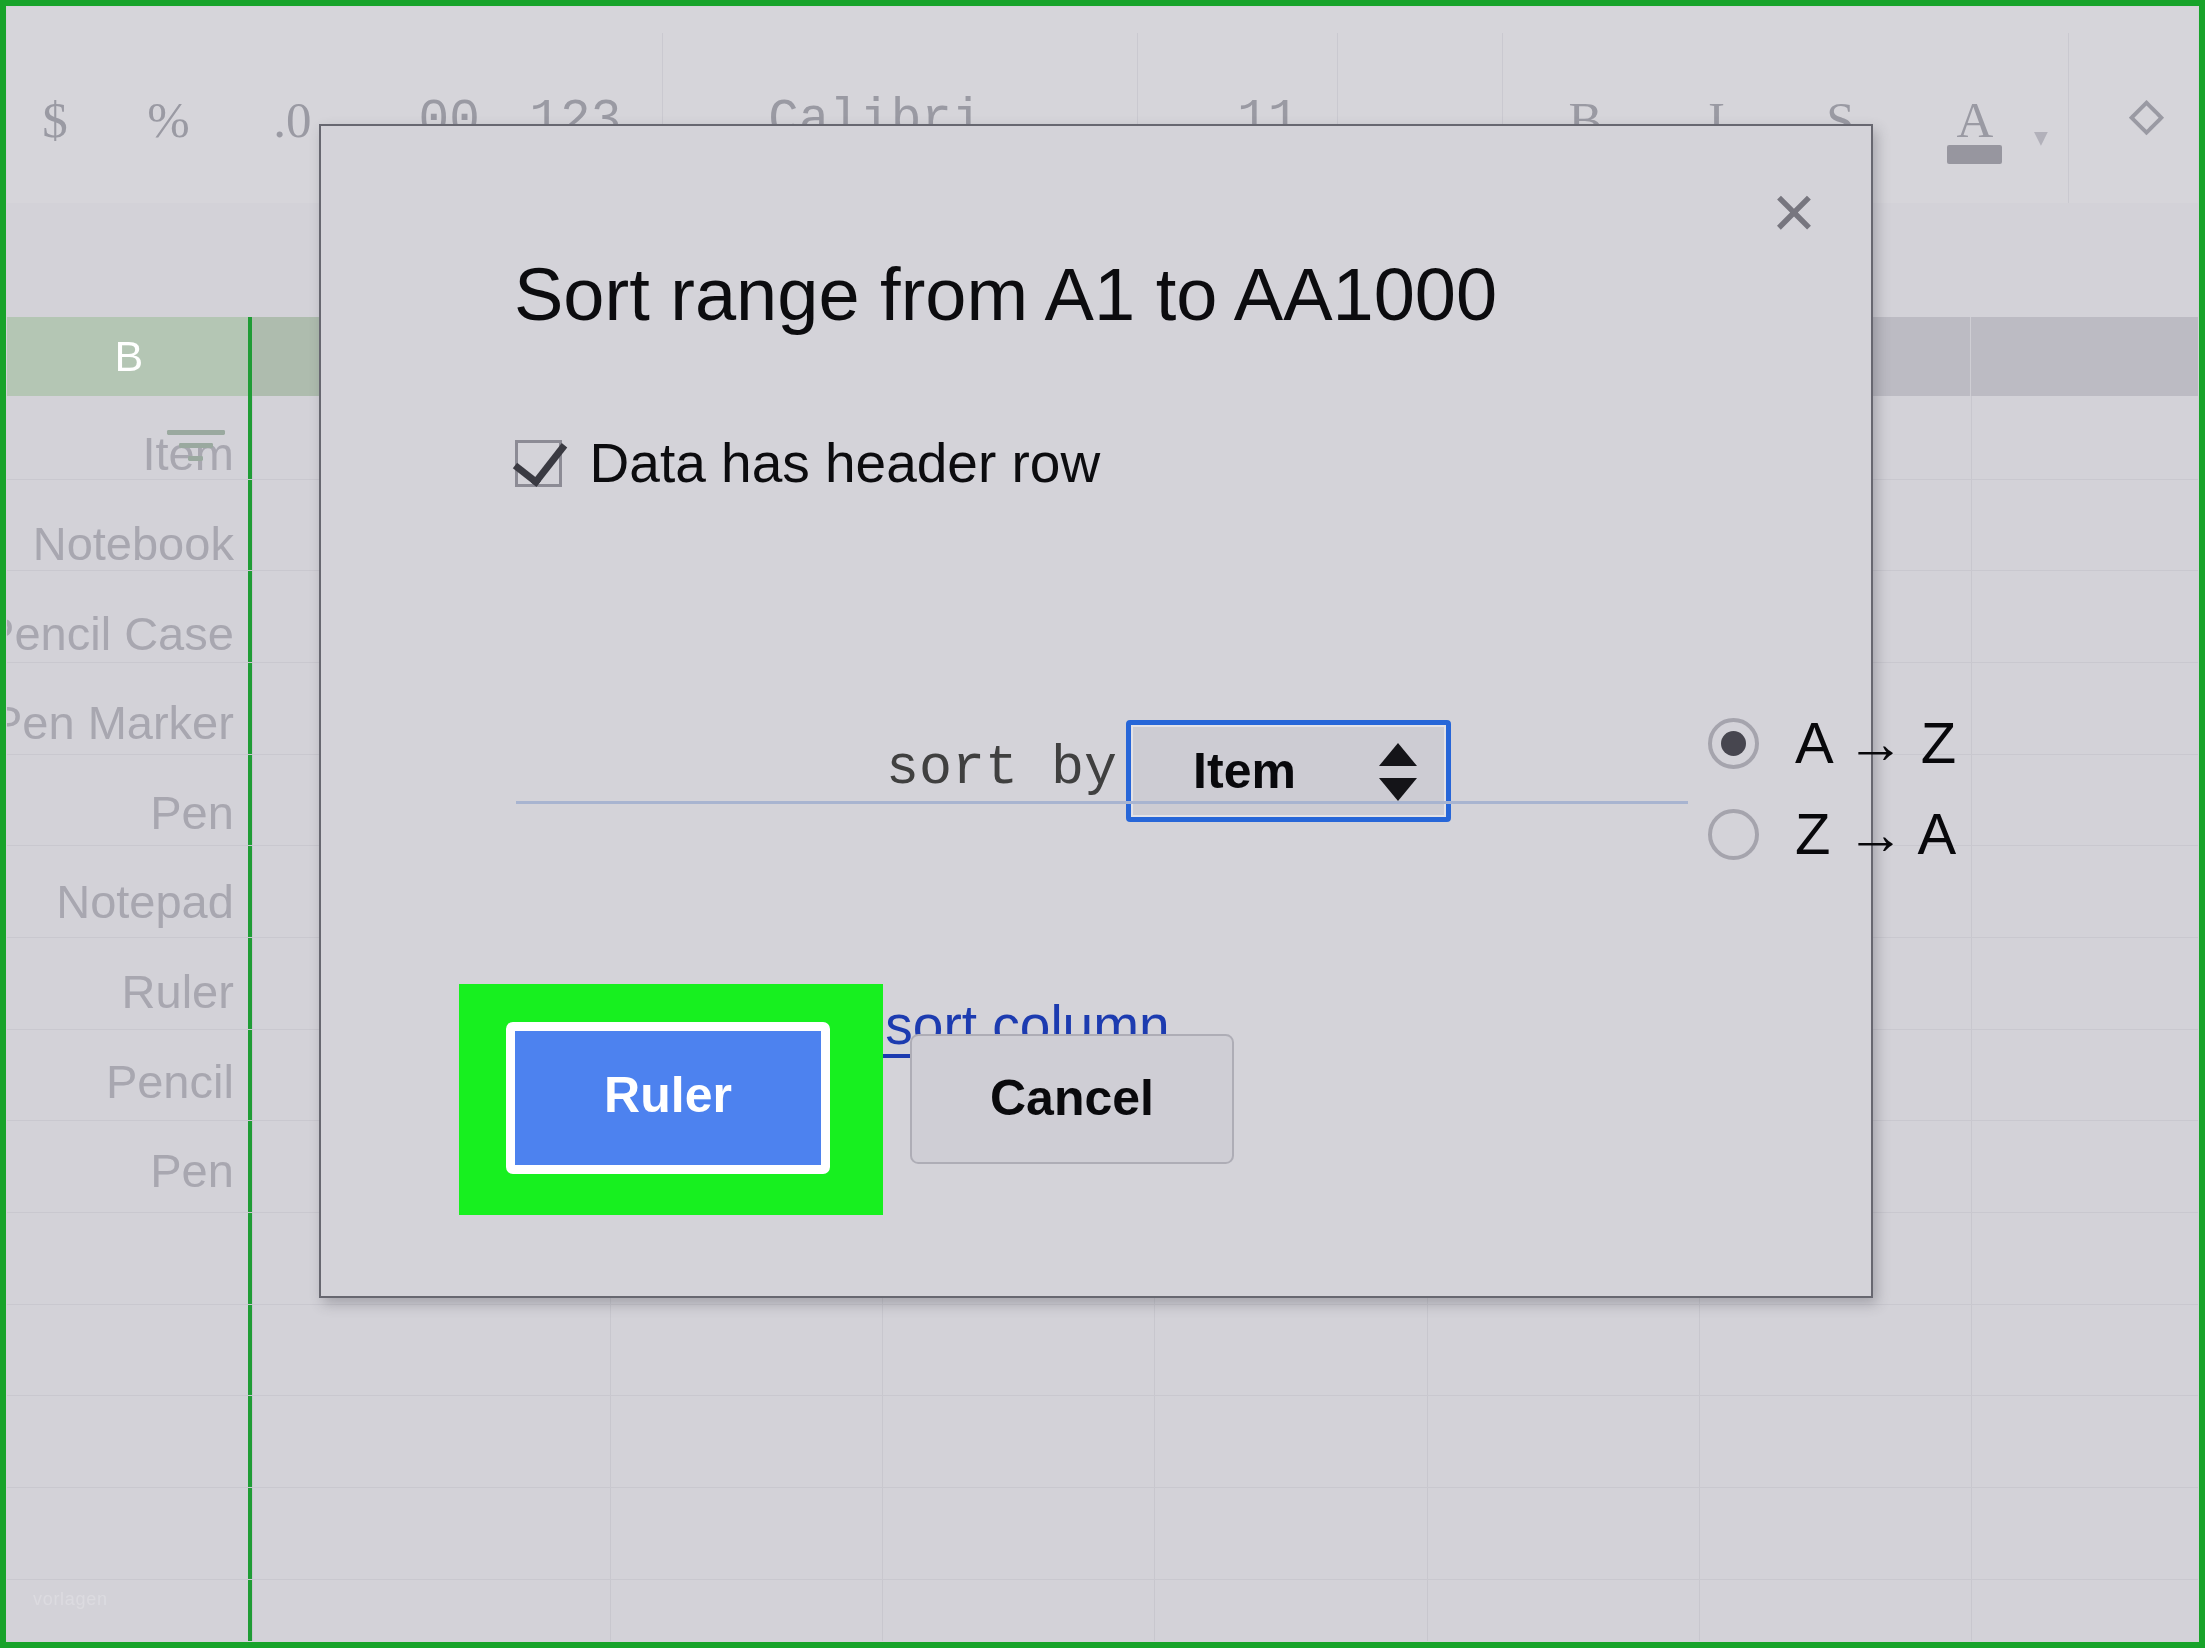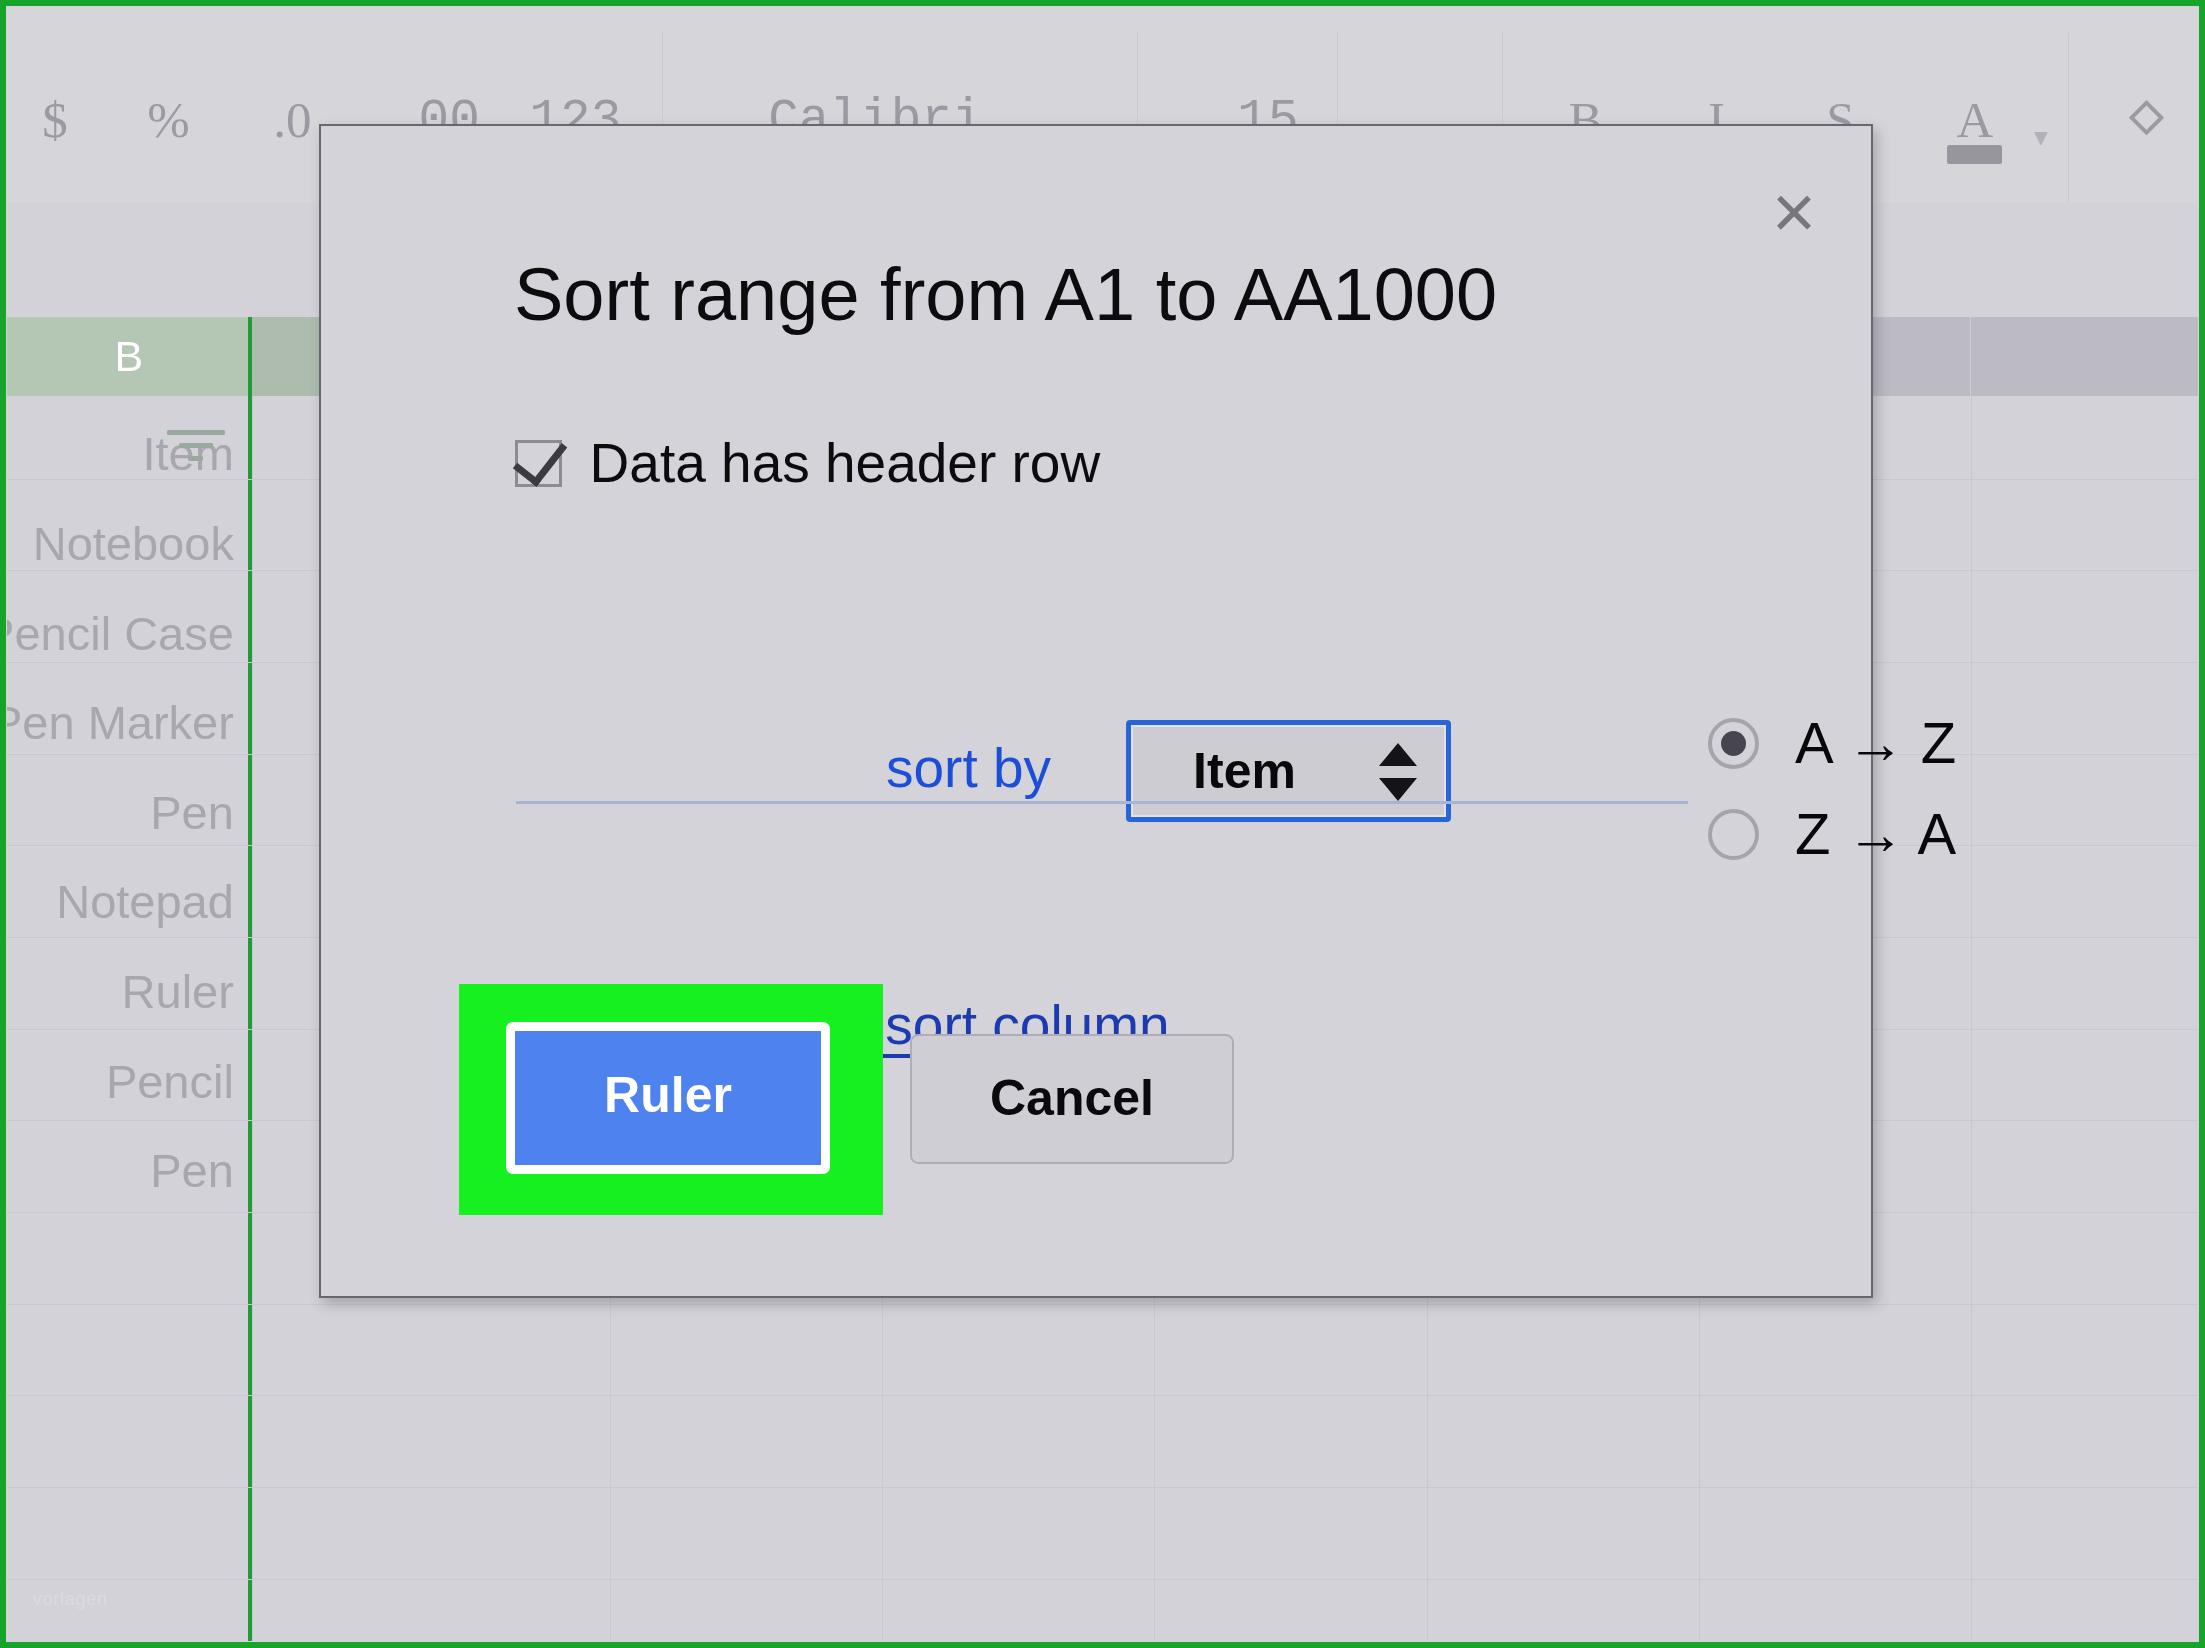--- a/index.html
+++ b/index.html
@@ -223,25 +223,25 @@
     line-height: 1;
     white-space: nowrap;
     font-family: "Liberation Sans", sans-serif;
   }
 
   
   .sortby-label {
     position: absolute;
     left: 565px;
     top: 615px;
-    color: #1d4ed8;
+    color: #404040;
     font-size: 55px;
     line-height: 1;
     white-space: nowrap;
-    font-family: Liberation Sans, sans-serif;
+    font-family: Liberation Mono, monospace;
   }
   .select-box {
     position: absolute;
     left: 805px;
     top: 594px;
     width: 325px;
     height: 102px;
     background: #cdccd3;
     border: 5.5px solid #2766d8;
     border-radius: 4.1px;
@@ -398,21 +398,21 @@
       <div class="toolbar-sep" style="left: 1495px;"></div>
       <div class="toolbar-sep" style="left: 2061px;"></div>
       <div class="tb-item" style="left: 0px; width: 96px; top: 88px;">$</div>
       <div class="tb-item" style="left: 110px; width: 103px; top: 88px;">%</div>
       <div class="tb-item" style="left: 234px; width: 103px; top: 88px;">.0</div>
       <div class="tb-item sans" style="left: 358px; width: 138px; top: 88px;">.00</div>
       <div class="tb-item sans" style="left: 503px; width: 131px; top: 88px;">123</div>
       <div class="tb-caret" style="left: 649px; top: 116px;">▾</div>
       <div class="tb-item sans" style="left: 724px; width: 289px; top: 88px;">Calibri</div>
       <div class="tb-caret" style="left: 1028px; top: 116px;">▾</div>
-      <div class="tb-item sans" style="left: 1192px; width: 138px; top: 88px;">15</div>
+      <div class="tb-item sans" style="left: 1192px; width: 138px; top: 88px;">11</div>
       <div class="tb-caret" style="left: 1345px; top: 116px;">▾</div>
       <div class="tb-item" style="left: 1537px; width: 83px; top: 88px;">B</div>
       <div class="tb-item" style="left: 1668px; width: 83px; top: 88px;">I</div>
       <div class="tb-item" style="left: 1792px; width: 83px; top: 88px;">S</div>
       <div class="tb-item" style="left: 1923px; width: 90px; top: 88px;">A</div>
       <div class="tb-caret" style="left: 2027px; top: 116px;">▾</div>
       <div class="tb-underbar" style="left: 1940px; top: 138px;"></div>
       <div class="tb-item sans" style="left: 2098px; top: 81px; width: 83px; font-size: 59px;">◇</div>
     </div>
 

